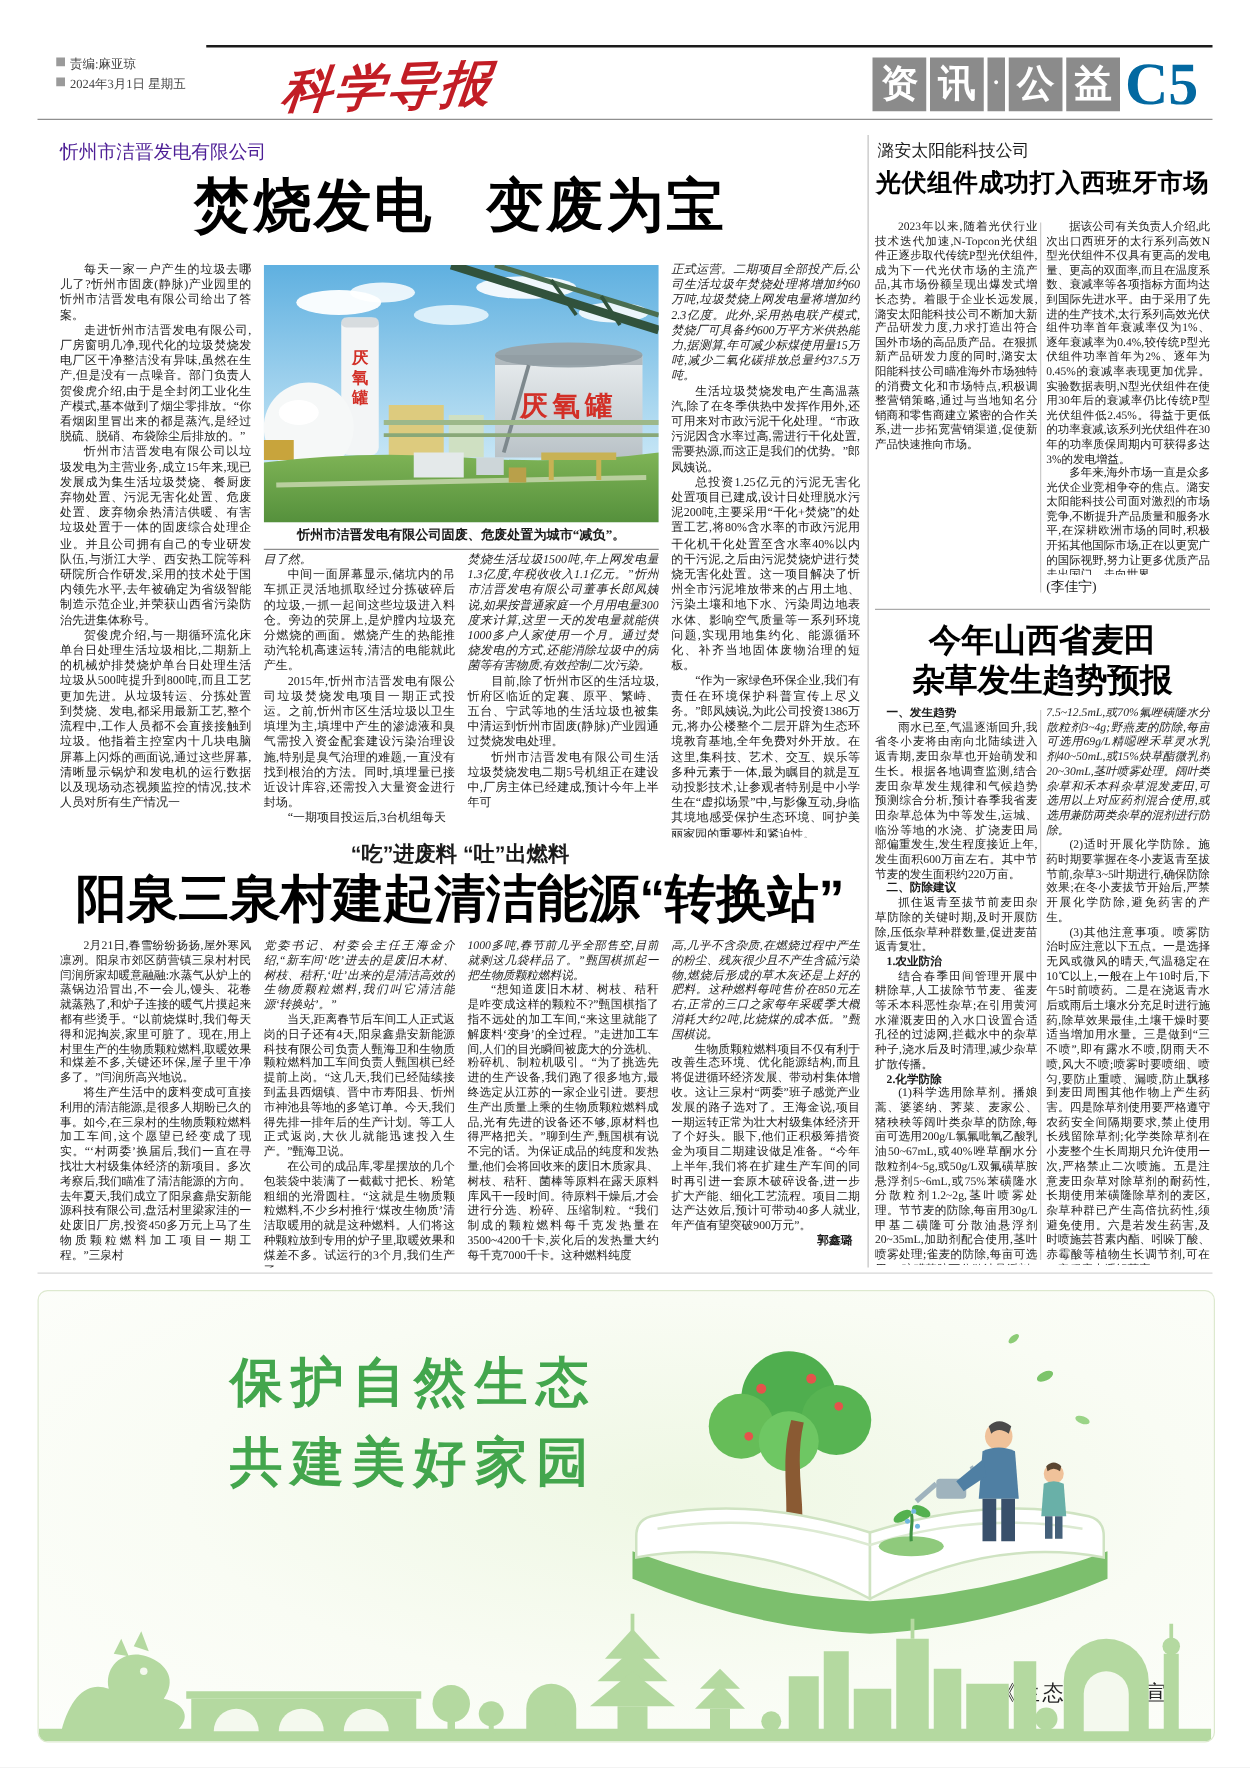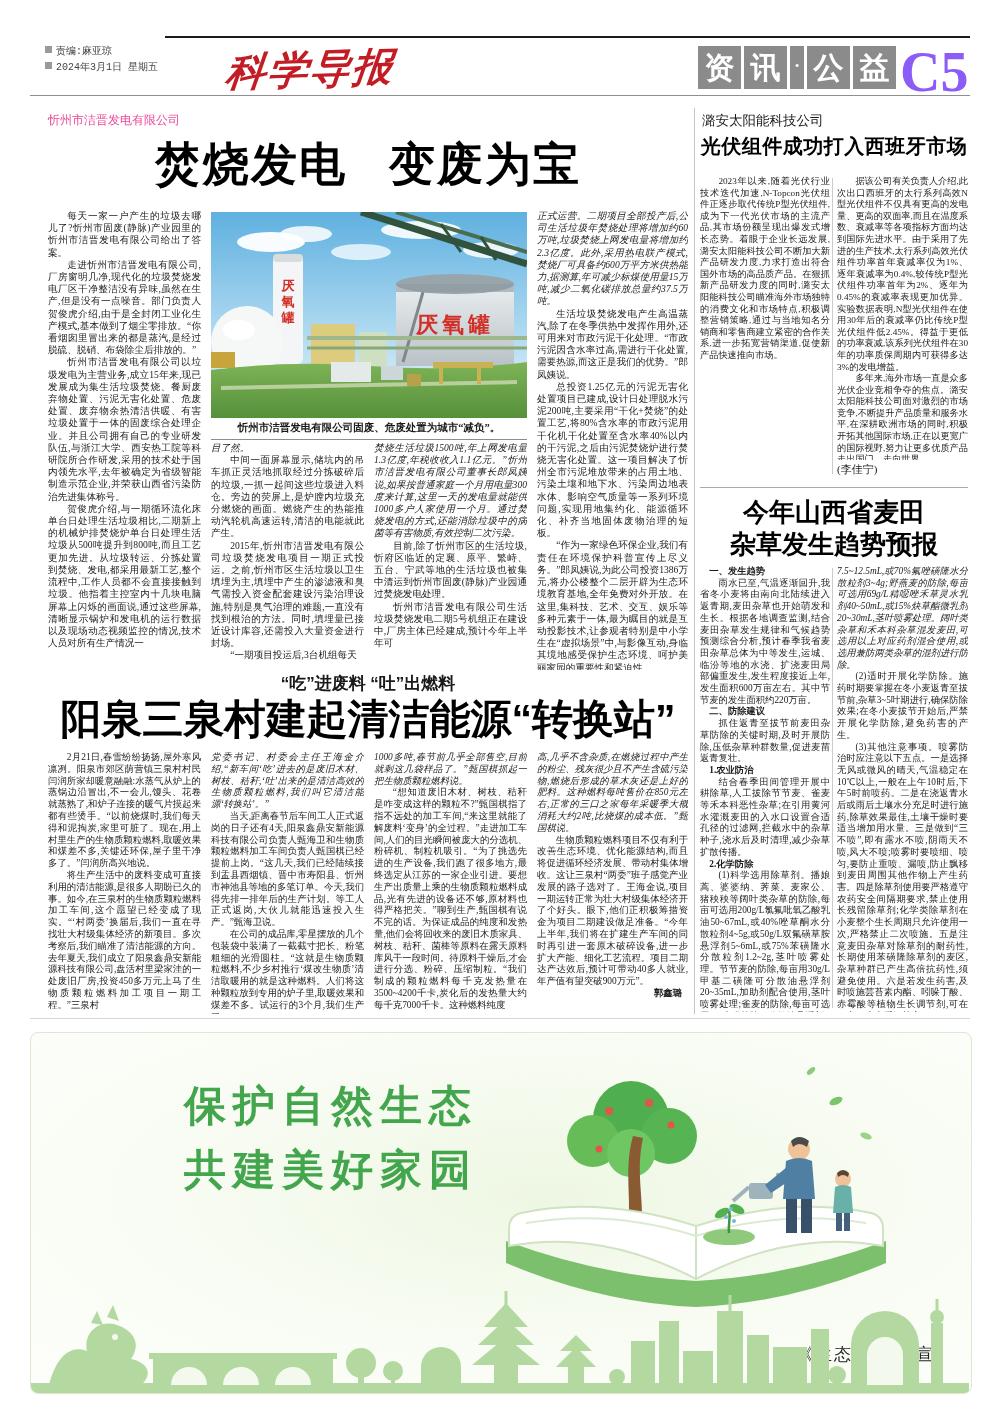--- a/index.html
+++ b/index.html
@@ -1,36 +1,36 @@
 <!DOCTYPE html>
 <html><head>
 <meta charset="utf-8">
 <style>
   html,body{margin:0;padding:0;background:#e9e9e9;}
   #page{position:relative;width:1000px;height:1414px;margin:0 auto;background:#ffffff;
         font-family:"Liberation Serif",serif;color:#1a1a1a;overflow:hidden;}
   .abs{position:absolute;}
   
   .topline{left:165px;top:36px;width:805px;height:2px;background:#1b1b1b;}
-  .edline{left:45px;font-size:10px;color:#444;white-space:nowrap;font-family:Liberation Mono, monospace;}
+  .edline{left:45px;font-size:10px;color:#444;white-space:nowrap;}
   .sq{display:inline-block;width:7px;height:7px;background:#9a9a9a;margin-right:4px;vertical-align:1px;}
   .masthead{left:226px;top:42px;font-size:40px;font-weight:bold;font-style:italic;color:#c21d25;
             transform:skewX(-8deg) rotate(-2deg);letter-spacing:2px;font-family:"Liberation Serif",serif;}
   .secwrap{left:698px;top:46px;display:flex;align-items:center;}
   .secbox{width:43px;height:43px;background:#8b8b8b;color:#fff;font-family:"Liberation Sans",sans-serif;
           font-weight:bold;font-size:30px;line-height:43px;text-align:center;margin-right:3px;}
   .secdot{width:14px;height:43px;background:#8b8b8b;color:#fff;font-size:26px;line-height:40px;text-align:center;margin-right:3px;}
-  .pageno{left:900px;top:40px;font-size:56px;font-weight:bold;font-family:"Liberation Serif",serif;color:#8b5cf6;}
+  .pageno{left:900px;top:40px;font-size:48px;font-weight:bold;font-family:"Liberation Serif",serif;color:#0369a1;}
   .headrule{left:30px;top:95px;width:940px;height:1px;background:#8f8f8f;}
   
   .vdiv{left:694px;top:108px;width:1px;height:906px;background:#c4c4c4;}
   .vdiv2{width:1px;background:#cccccc;}
   .hdiv{height:1px;background:#aaaaaa;}
   
-  .kicker{font-size:12px;color:#ec4899;}
+  .kicker{font-size:15px;color:#4c1d95;}
   .h-main{font-family:"Liberation Sans",sans-serif;font-weight:900;color:#000;text-align:center;}
   .col{position:absolute;text-align:justify;overflow:hidden;color:#1b1b1b;}
   .col p{margin:0;text-indent:2em;}
   .col p.noind{text-indent:0;font-style:italic;}
   .col p.b{font-weight:bold;text-indent:1em;}
   .col p.r{text-align:right;text-indent:0;font-weight:bold;padding-right:6px;}
   .col p b{font-weight:bold;}
   .main-col{width:153px;font-size:9.6px;line-height:12.2px;}
   .vill-col{width:153px;font-size:9.4px;line-height:11.8px;}
   .sol-col{font-size:9.2px;line-height:11.6px;}

